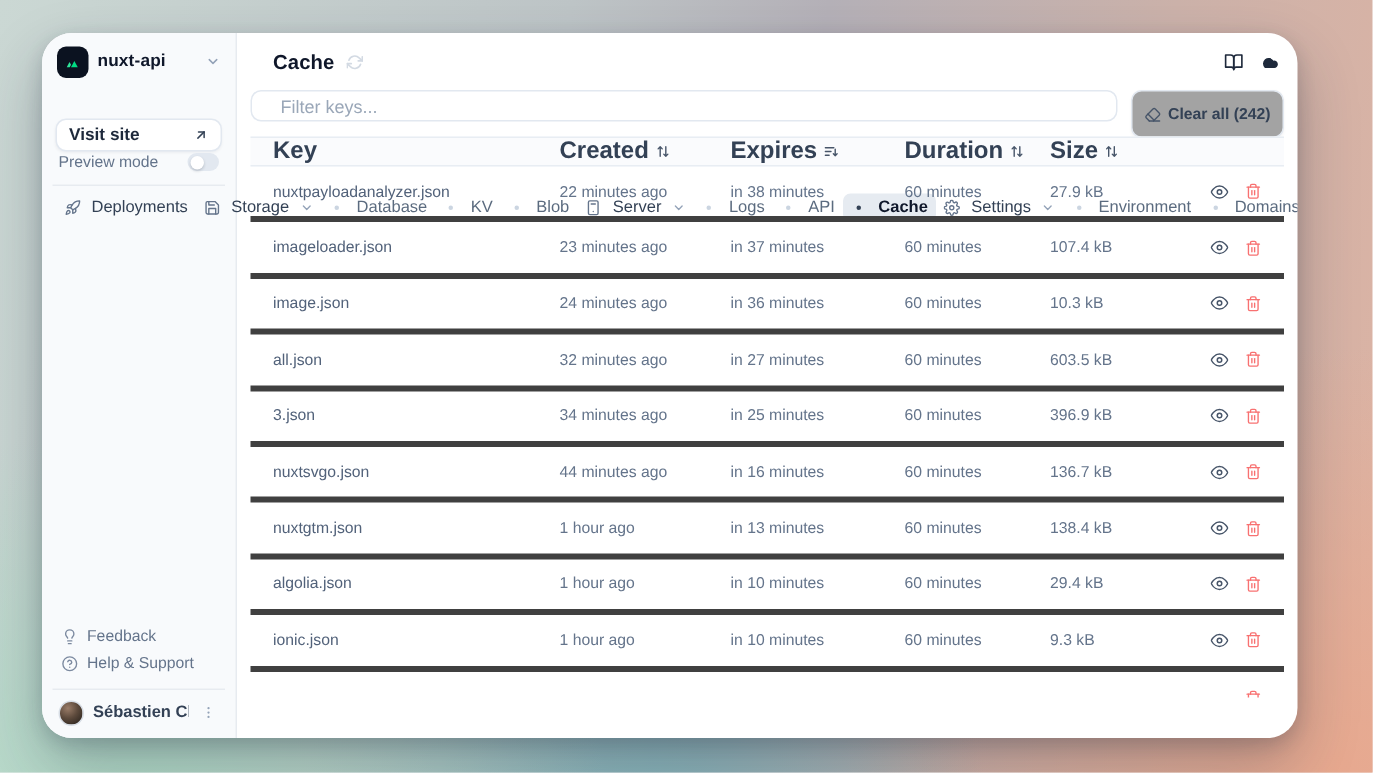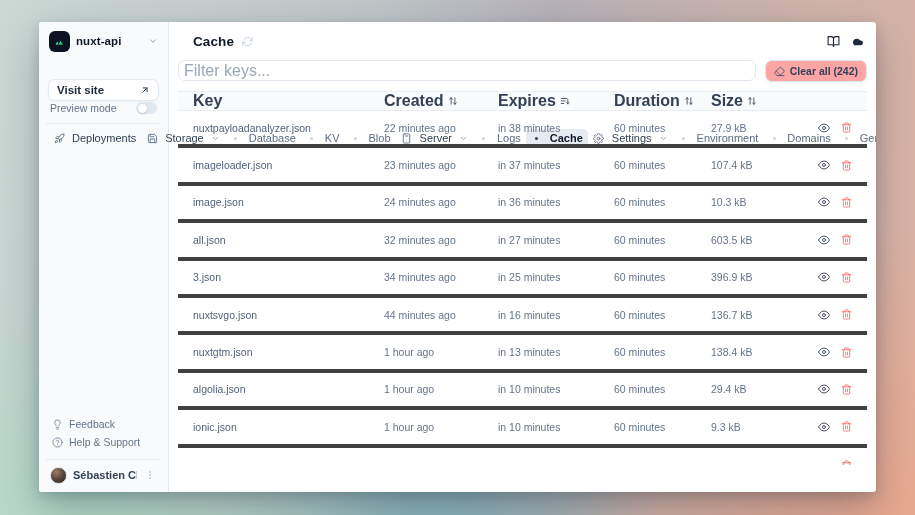--- a/index.html
+++ b/index.html
@@ -7,22 +7,22 @@
   body {
     font-family:"Liberation Sans","DejaVu Sans",sans-serif;
     background:
       radial-gradient(55% 75% at 10% 102%, rgba(176,219,198,.95), rgba(176,219,198,0) 62%),
       radial-gradient(42% 70% at 47% 108%, rgba(118,181,186,.85), rgba(118,181,186,0) 60%),
       radial-gradient(55% 85% at 97% 100%, rgba(232,168,142,.95), rgba(232,168,142,0) 65%),
       linear-gradient(100deg,#cbd8d4 0%, #bec5c7 38%, #b5b1b8 55%, #ccb2aa 78%, #ddb3a3 100%);
     position:relative;
   }
   .card {
-    position:absolute; left:39px; top:22px; width:837px; height:470px;
-    background:#fff; border-radius:3px; display:flex; overflow:hidden;
+    position:absolute; left:28px; top:22px; width:837px; height:470px;
+    background:#fff; border-radius:20px; display:flex; overflow:hidden;
     box-shadow:0 18px 40px rgba(30,41,59,.28), 0 4px 12px rgba(30,41,59,.18);
   }
   
   .sidebar {
     width:130px; min-width:130px; background:#f8fafc; border-right:1px solid #e7ebf0;
     display:flex; flex-direction:column; padding:6px 9px 6px;
   }
   .project-row { display:flex; align-items:center; gap:6px; height:26px; cursor:pointer; padding:0 1px; }
   .logo-sq {
     width:21px; height:21px; border-radius:6px; background:#0b1220;
@@ -73,26 +73,26 @@
   .header-icons { display:flex; align-items:center; gap:10px; padding-right:2px; }
   .hicon { color:#1e293b; display:flex; cursor:pointer; }
   .crumb-row { margin-top:8px; display:flex; align-items:center; justify-content:space-between; height:16px; padding-left:15px; }
   .crumbs { display:flex; align-items:center; gap:6px; font-size:11px; font-weight:500; color:#5b6b7f; }
   .crumb { cursor:pointer; }
   .crumb-sep { color:#a9b4c2; display:flex; }
   .crumb-active { color:#00b368; font-weight:600; }
   .entries { font-size:10.5px; color:#93a0b2; }
   .filter-row { margin-top:8px; display:flex; gap:9px; height:21px; }
   .filter-input {
-    flex:1; height:21px; border:1px solid #e2e8f0; border-radius:7px; padding:0 5px;
-    font-size:16px; color:#334155; background:#fff; outline:none; font-family:inherit;
+    flex:1; height:21px; border:1px solid #e2e8f0; border-radius:7px; padding:0 19px;
+    font-size:12px; color:#334155; background:#fff; outline:none; font-family:inherit;
   }
   .filter-input::placeholder { color:#9aa7b8; }
   .clear-btn {
-    height:22px; background:#fca5a5; border:1px solid #e2e8f0; border-radius:7px; padding:0 8px;
+    height:32px; background:#a3a3a3; border:1px solid #e2e8f0; border-radius:7px; padding:0 8px;
     display:flex; align-items:center; gap:5px; font-size:10.5px; font-weight:600; color:#334155;
     cursor:pointer; box-shadow:0 1px 2px rgba(15,23,42,.05); white-space:nowrap; font-family:inherit;justify-content:space-between;
   }
   .clear-btn .nicon { color:#475569; display:flex; }
   .table { margin-top:10px; position:relative; }
   .tgrid { display:grid; grid-template-columns:191px 114px 116px 97px 100px 1fr; align-items:center; padding:0 12px 0 15px; }
   .thead { height:20px; background:#fafbfd; border-top:1px solid #e8edf3; border-bottom:1px solid #e8edf3; }
   .th { display:flex; align-items:center; gap:4px; font-size:16px; font-weight:600; color:#334155; }
   .sort-ic { color:#475569; display:flex; cursor:pointer; }
   .trow { height:37.4px; border-bottom:4px solid #404040; }
@@ -198,20 +198,24 @@
         <span class="nchev">
             <svg width="9" height="9" viewBox="0 0 24 24" fill="none" stroke="currentColor" stroke-width="2.4" stroke-linecap="round" stroke-linejoin="round">
               <polyline points="6 9 12 15 18 9"></polyline>
             </svg>
           </span>
       </div>
       <div class="nav-item nav-sub">
           <span class="dot"></span>
           <span class="nlabel">Logs</span>
         </div>
+      <div class="nav-item nav-sub">
+          <span class="dot"></span>
+          <span class="nlabel">API</span>
+        </div>
       <div class="nav-item nav-sub active">
           <span class="dot"></span>
           <span class="nlabel">Cache</span>
         </div>
       <div class="nav-item">
         <span class="nicon">
             <svg width="11" height="11" viewBox="0 0 24 24" fill="none" stroke="currentColor" stroke-width="2" stroke-linecap="round" stroke-linejoin="round">
               <circle cx="12" cy="12" r="3"></circle>
               <path d="M19.4 15a1.65 1.65 0 0 0 .33 1.82l.06.06a2 2 0 1 1-2.83 2.83l-.06-.06a1.65 1.65 0 0 0-1.82-.33 1.65 1.65 0 0 0-1 1.51V21a2 2 0 1 1-4 0v-.09a1.65 1.65 0 0 0-1-1.51 1.65 1.65 0 0 0-1.82.33l-.06.06a2 2 0 1 1-2.83-2.83l.06-.06a1.65 1.65 0 0 0 .33-1.82 1.65 1.65 0 0 0-1.51-1H3a2 2 0 1 1 0-4h.09a1.65 1.65 0 0 0 1.51-1 1.65 1.65 0 0 0-.33-1.82l-.06-.06a2 2 0 1 1 2.83-2.83l.06.06a1.65 1.65 0 0 0 1.82.33h.01a1.65 1.65 0 0 0 1-1.51V3a2 2 0 1 1 4 0v.09a1.65 1.65 0 0 0 1 1.51h.01a1.65 1.65 0 0 0 1.82-.33l.06-.06a2 2 0 1 1 2.83 2.83l-.06.06a1.65 1.65 0 0 0-.33 1.82v.01a1.65 1.65 0 0 0 1.51 1H21a2 2 0 1 1 0 4h-.09a1.65 1.65 0 0 0-1.51 1z"></path>
             </svg>

